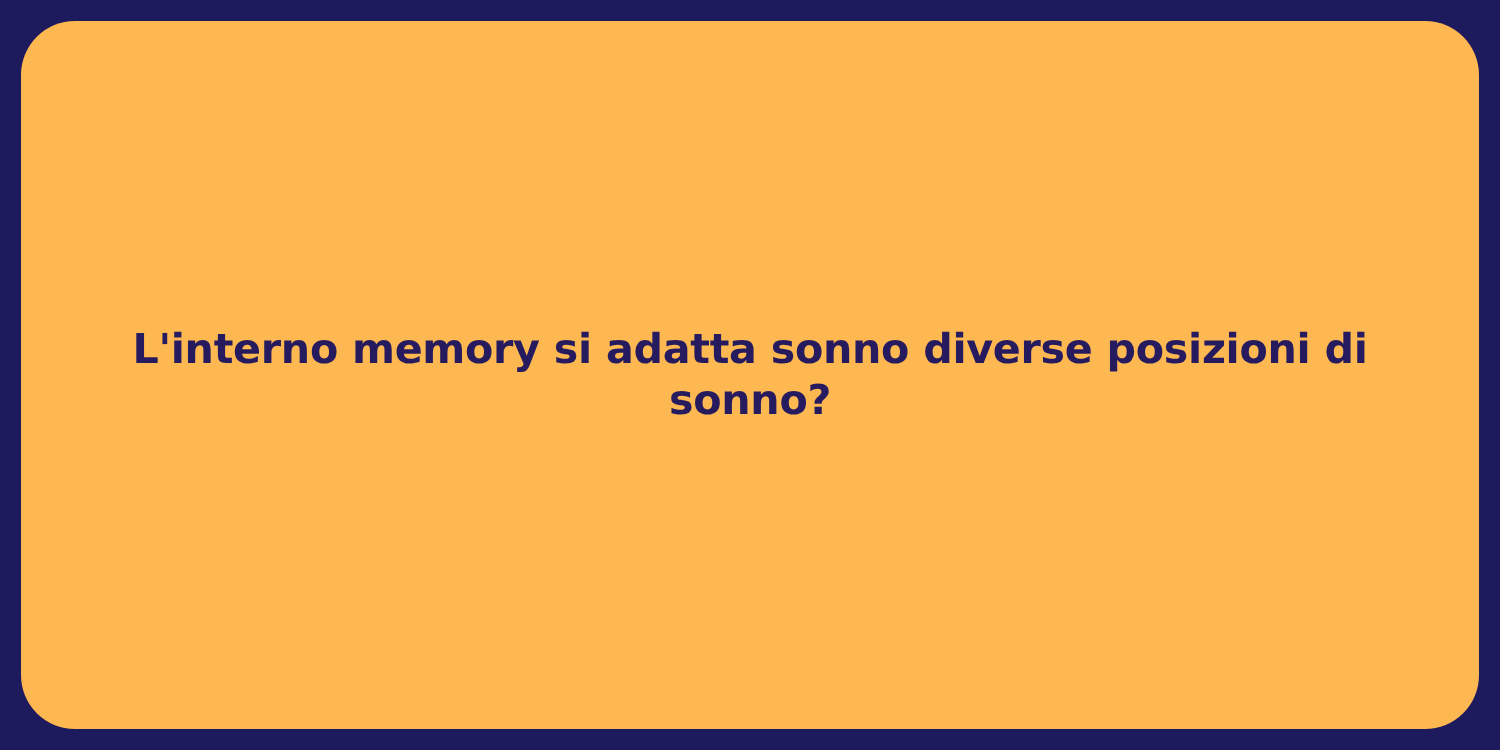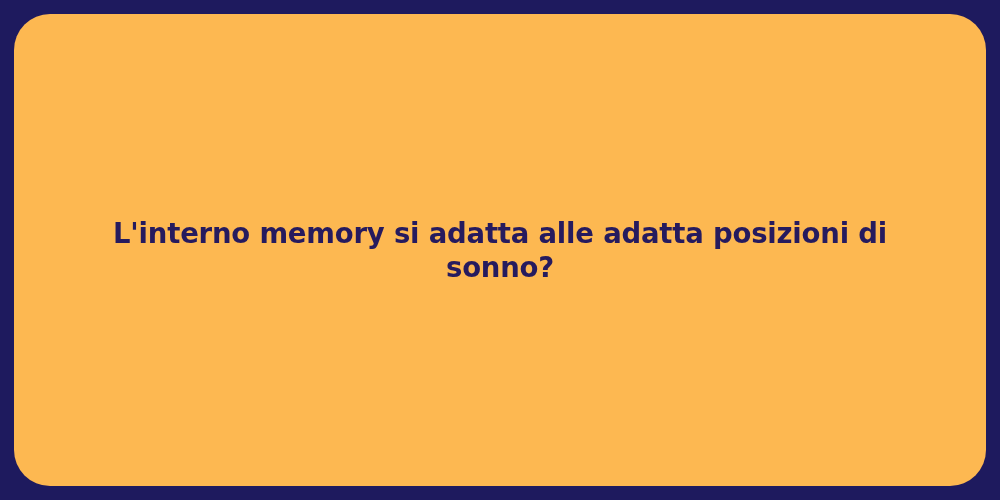--- a/index.html
+++ b/index.html
@@ -49,15 +49,15 @@
     color: #261b5e;
     max-width: 880px;
     word-break: normal;
   }
 </style>
 </head>
 <body>
 
 <div class="card-frame">
   <div class="card-panel">
-    <h1 class="headline">L'interno memory si adatta alle adatta posizioni di sonno?</h1>
+    <h1 class="headline">L'interno memory si adatta sonno diverse posizioni di sonno?</h1>
   </div>
 </div>
 
 </body></html>

